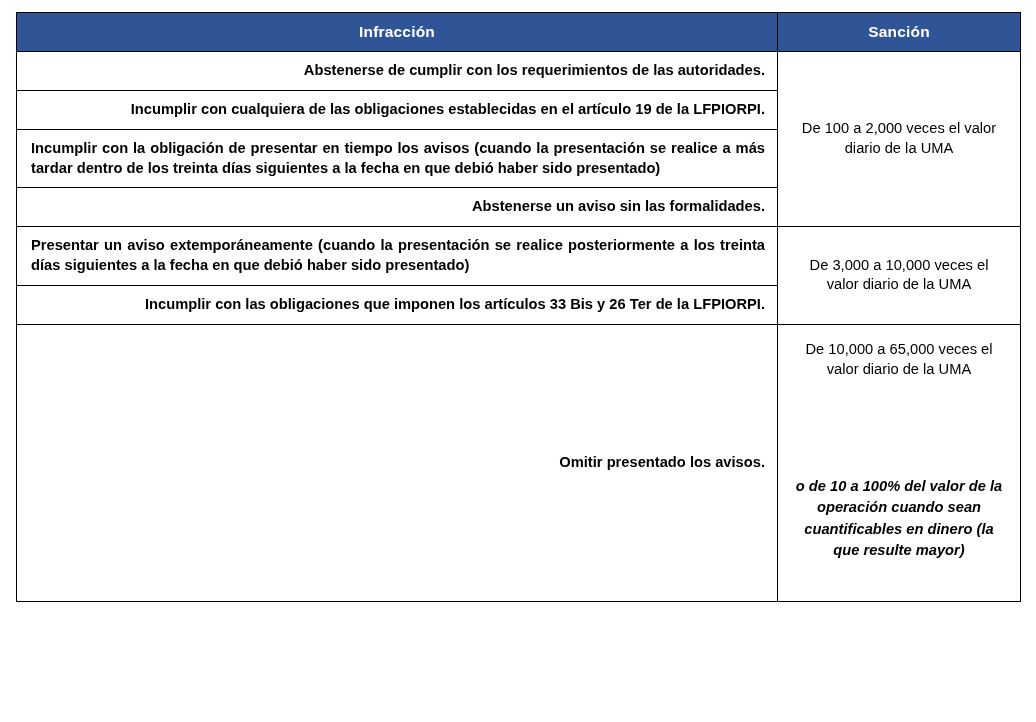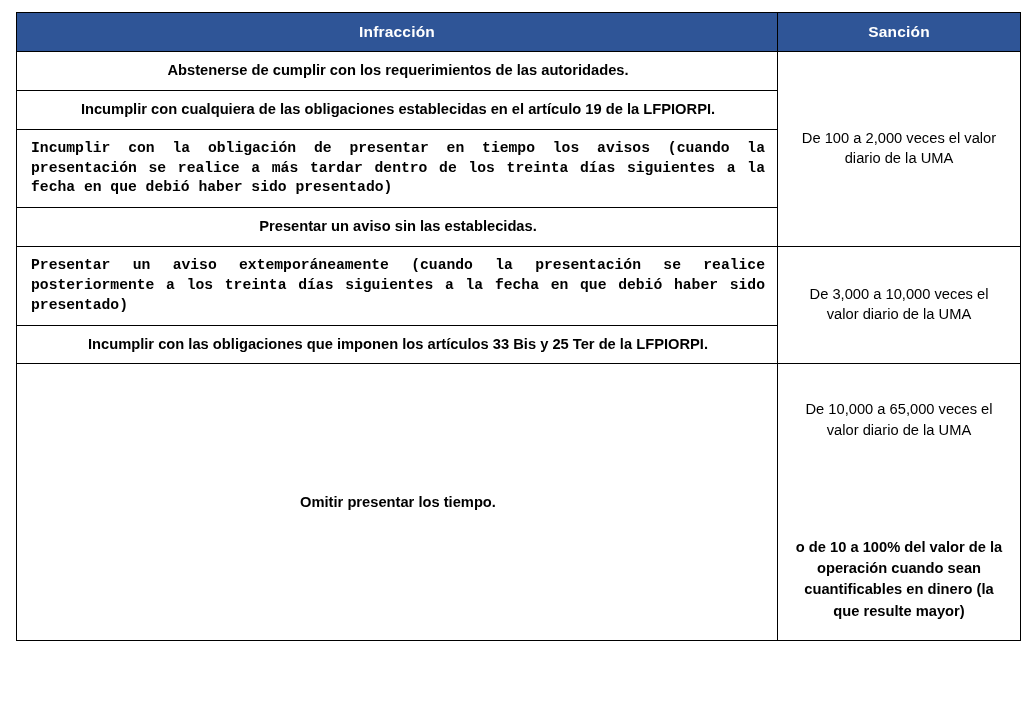--- a/index.html
+++ b/index.html
@@ -41,46 +41,46 @@
   }
   td {
     border: 1.5px solid #000000;
     vertical-align: middle;
     font-size: 14.7px;
     line-height: 1.35;
   }
   td.infraccion {
     padding: 9px 12px 9px 14px;
     font-weight: bold;
-    text-align: center;
+    text-align: right;
   }
   td.infraccion.justify {
     text-align: justify;
     text-justify: inter-word;
-    font-family: Liberation Mono, monospace;
   }
   td.sancion {
     padding: 8px 14px;
     text-align: center;
     font-weight: normal;
   }
   td.sancion.tall {
     vertical-align: top;
-    padding-top: 35px;
+    padding-top: 14px;
   }
   .sanc-block-top {
     font-weight: normal;
     text-align: center;
     line-height: 1.4;
   }
   .sanc-block-bottom {
     font-weight: bold;
     text-align: center;
     line-height: 1.45;
     margin-top: 96px;
+    font-style: italic;
   }
   .row-tall-infraccion {
     height: 258px;
   }
 </style>
 </head>
 <body>
 
 <div class="page">
   <table class="sanctions">
@@ -99,31 +99,31 @@
         <td class="infraccion">Abstenerse de cumplir con los requerimientos de las autoridades.</td>
         <td class="sancion" rowspan="4">De 100 a 2,000 veces el valor diario de la UMA</td>
       </tr>
       <tr>
         <td class="infraccion">Incumplir con cualquiera de las obligaciones establecidas en el artículo 19 de la LFPIORPI.</td>
       </tr>
       <tr>
         <td class="infraccion justify">Incumplir con la obligación de presentar en tiempo los avisos (cuando la presentación se realice a más tardar dentro de los treinta días siguientes a la fecha en que debió haber sido presentado)</td>
       </tr>
       <tr>
-        <td class="infraccion">Presentar un aviso sin las establecidas.</td>
+        <td class="infraccion">Abstenerse un aviso sin las formalidades.</td>
       </tr>
       <tr>
         <td class="infraccion justify">Presentar un aviso extemporáneamente (cuando la presentación se realice posteriormente a los treinta días siguientes a la fecha en que debió haber sido presentado)</td>
         <td class="sancion" rowspan="2">De 3,000 a 10,000 veces el valor diario de la UMA</td>
       </tr>
       <tr>
-        <td class="infraccion">Incumplir con las obligaciones que imponen los artículos 33 Bis y 25 Ter de la LFPIORPI.</td>
+        <td class="infraccion">Incumplir con las obligaciones que imponen los artículos 33 Bis y 26 Ter de la LFPIORPI.</td>
       </tr>
       <tr>
-        <td class="infraccion row-tall-infraccion">Omitir presentar los tiempo.</td>
+        <td class="infraccion row-tall-infraccion">Omitir presentado los avisos.</td>
         <td class="sancion tall">
           <div class="sanc-block-top">De 10,000 a 65,000 veces el valor diario de la UMA</div>
           <div class="sanc-block-bottom">o de 10 a 100% del valor de la operación  cuando sean cuantificables en dinero (la que resulte mayor)</div>
         </td>
       </tr>
     </tbody>
   </table>
 </div>
 
 </body></html>

